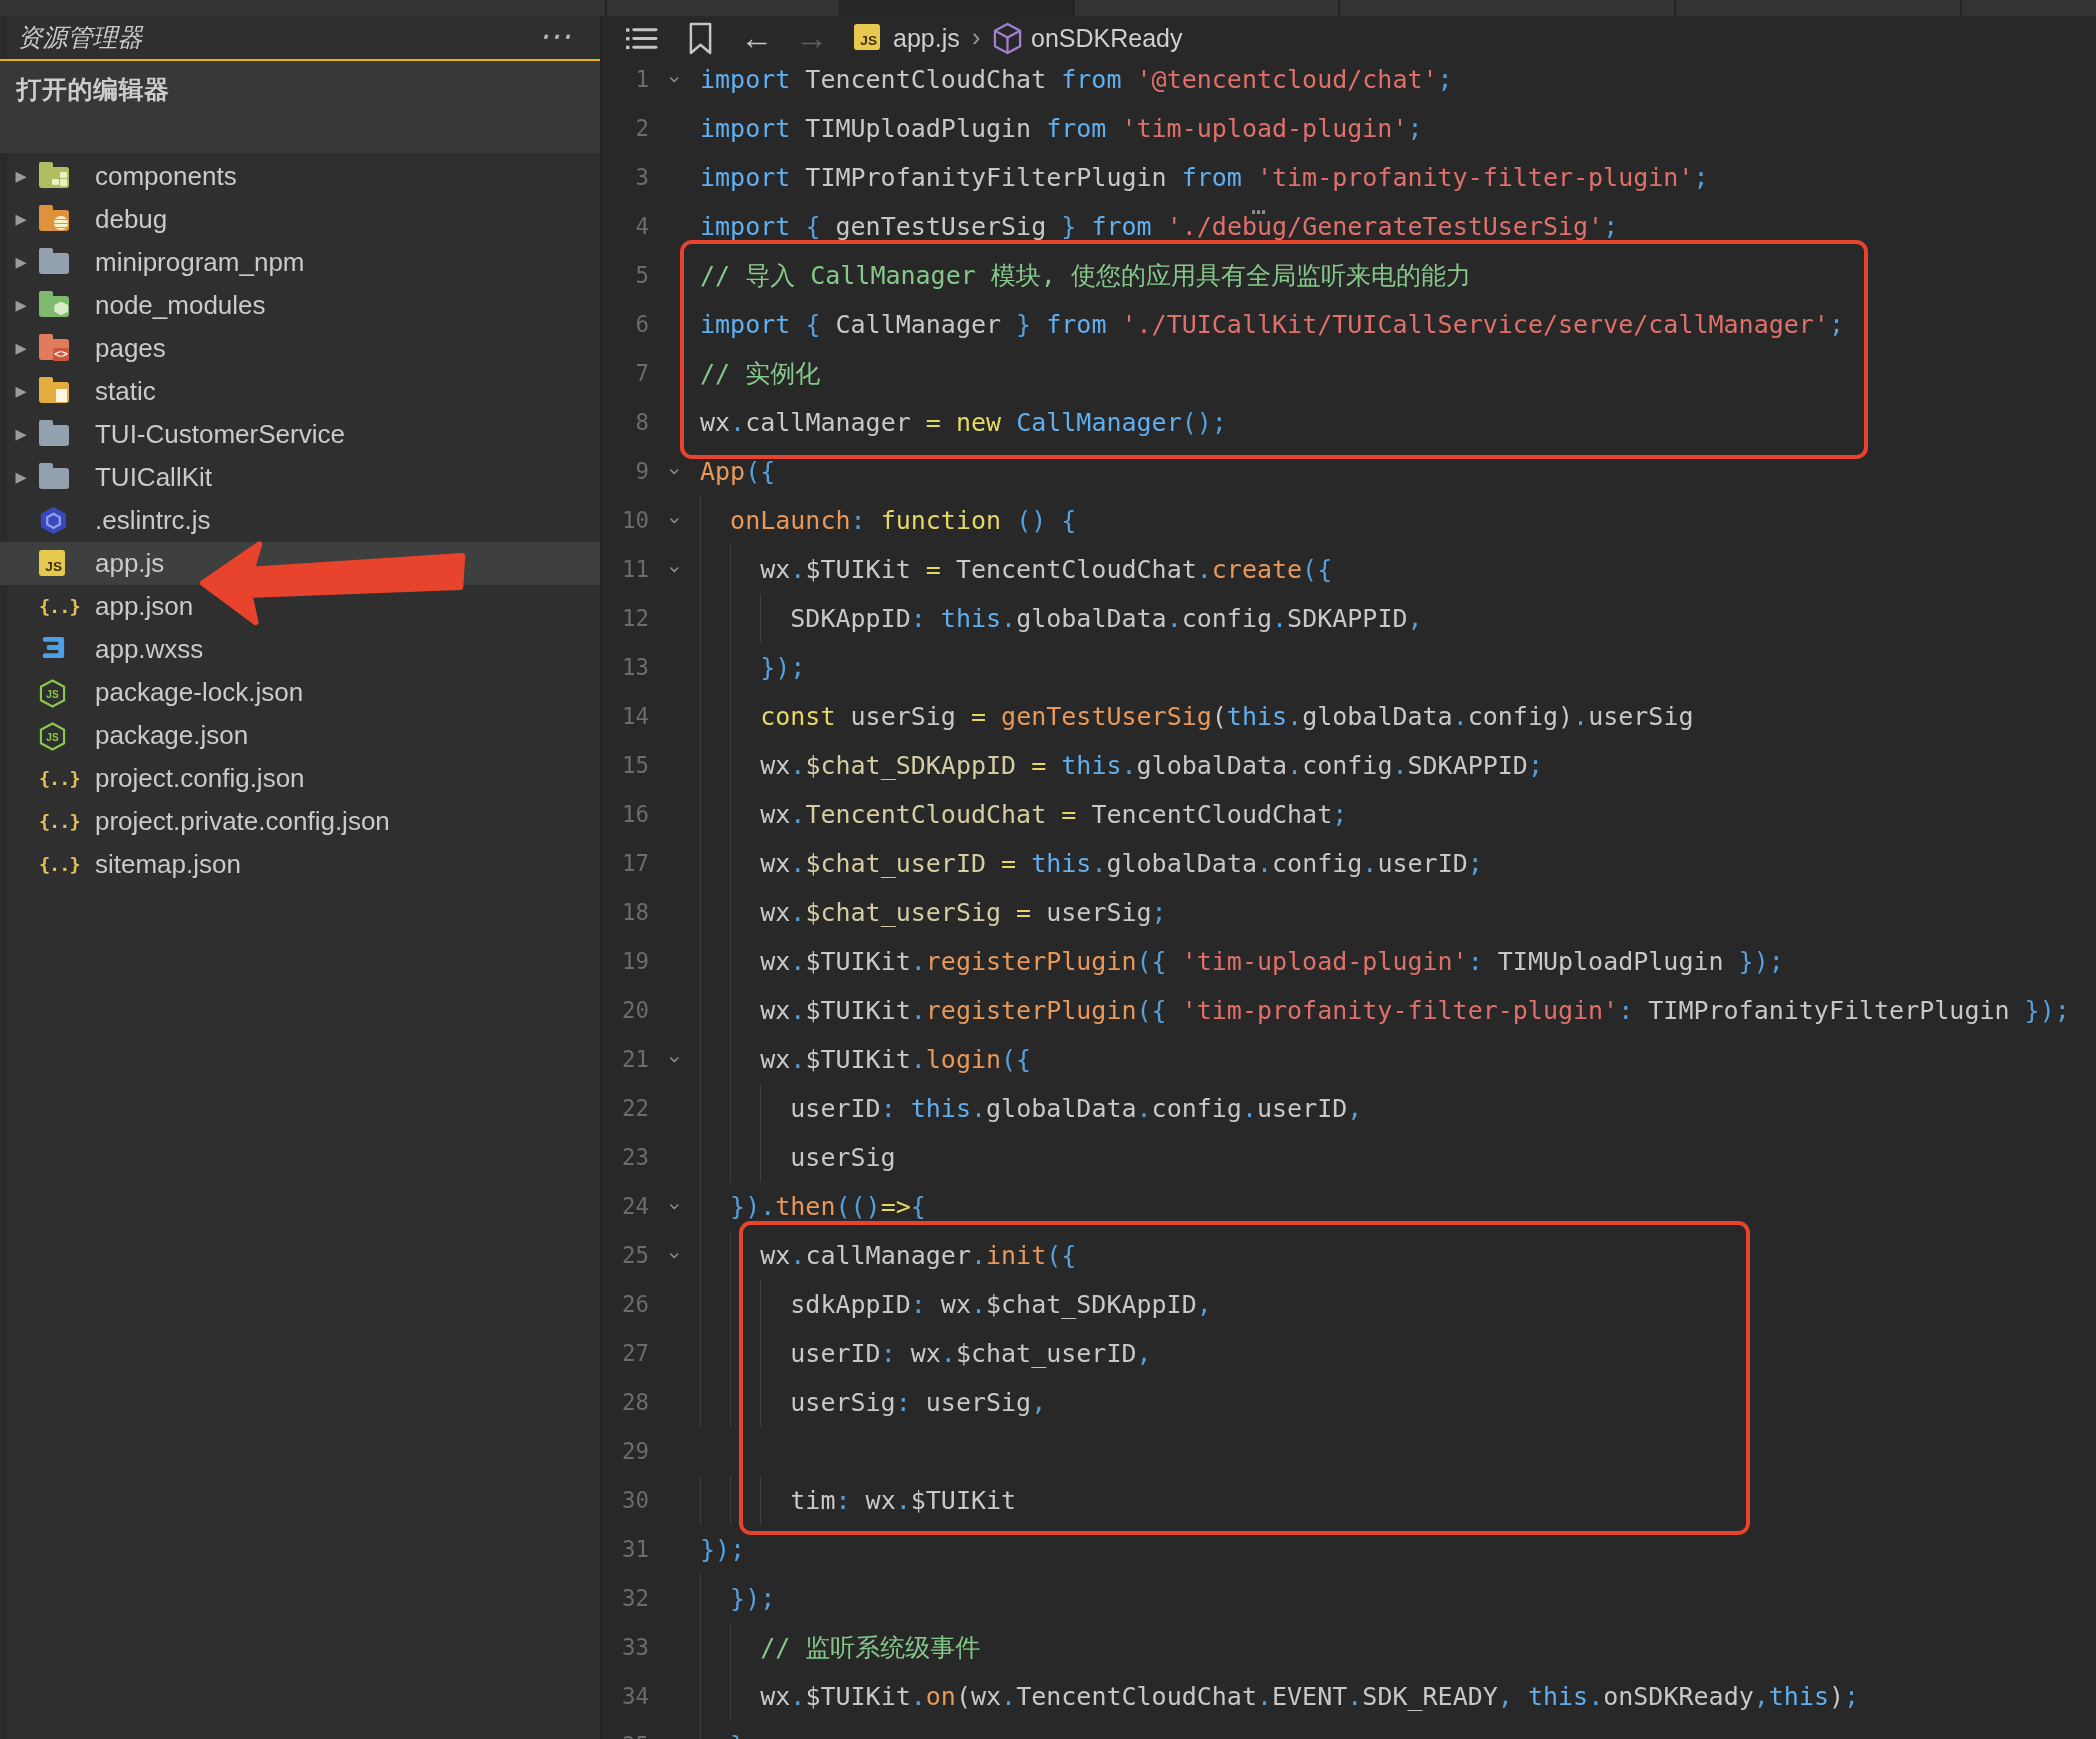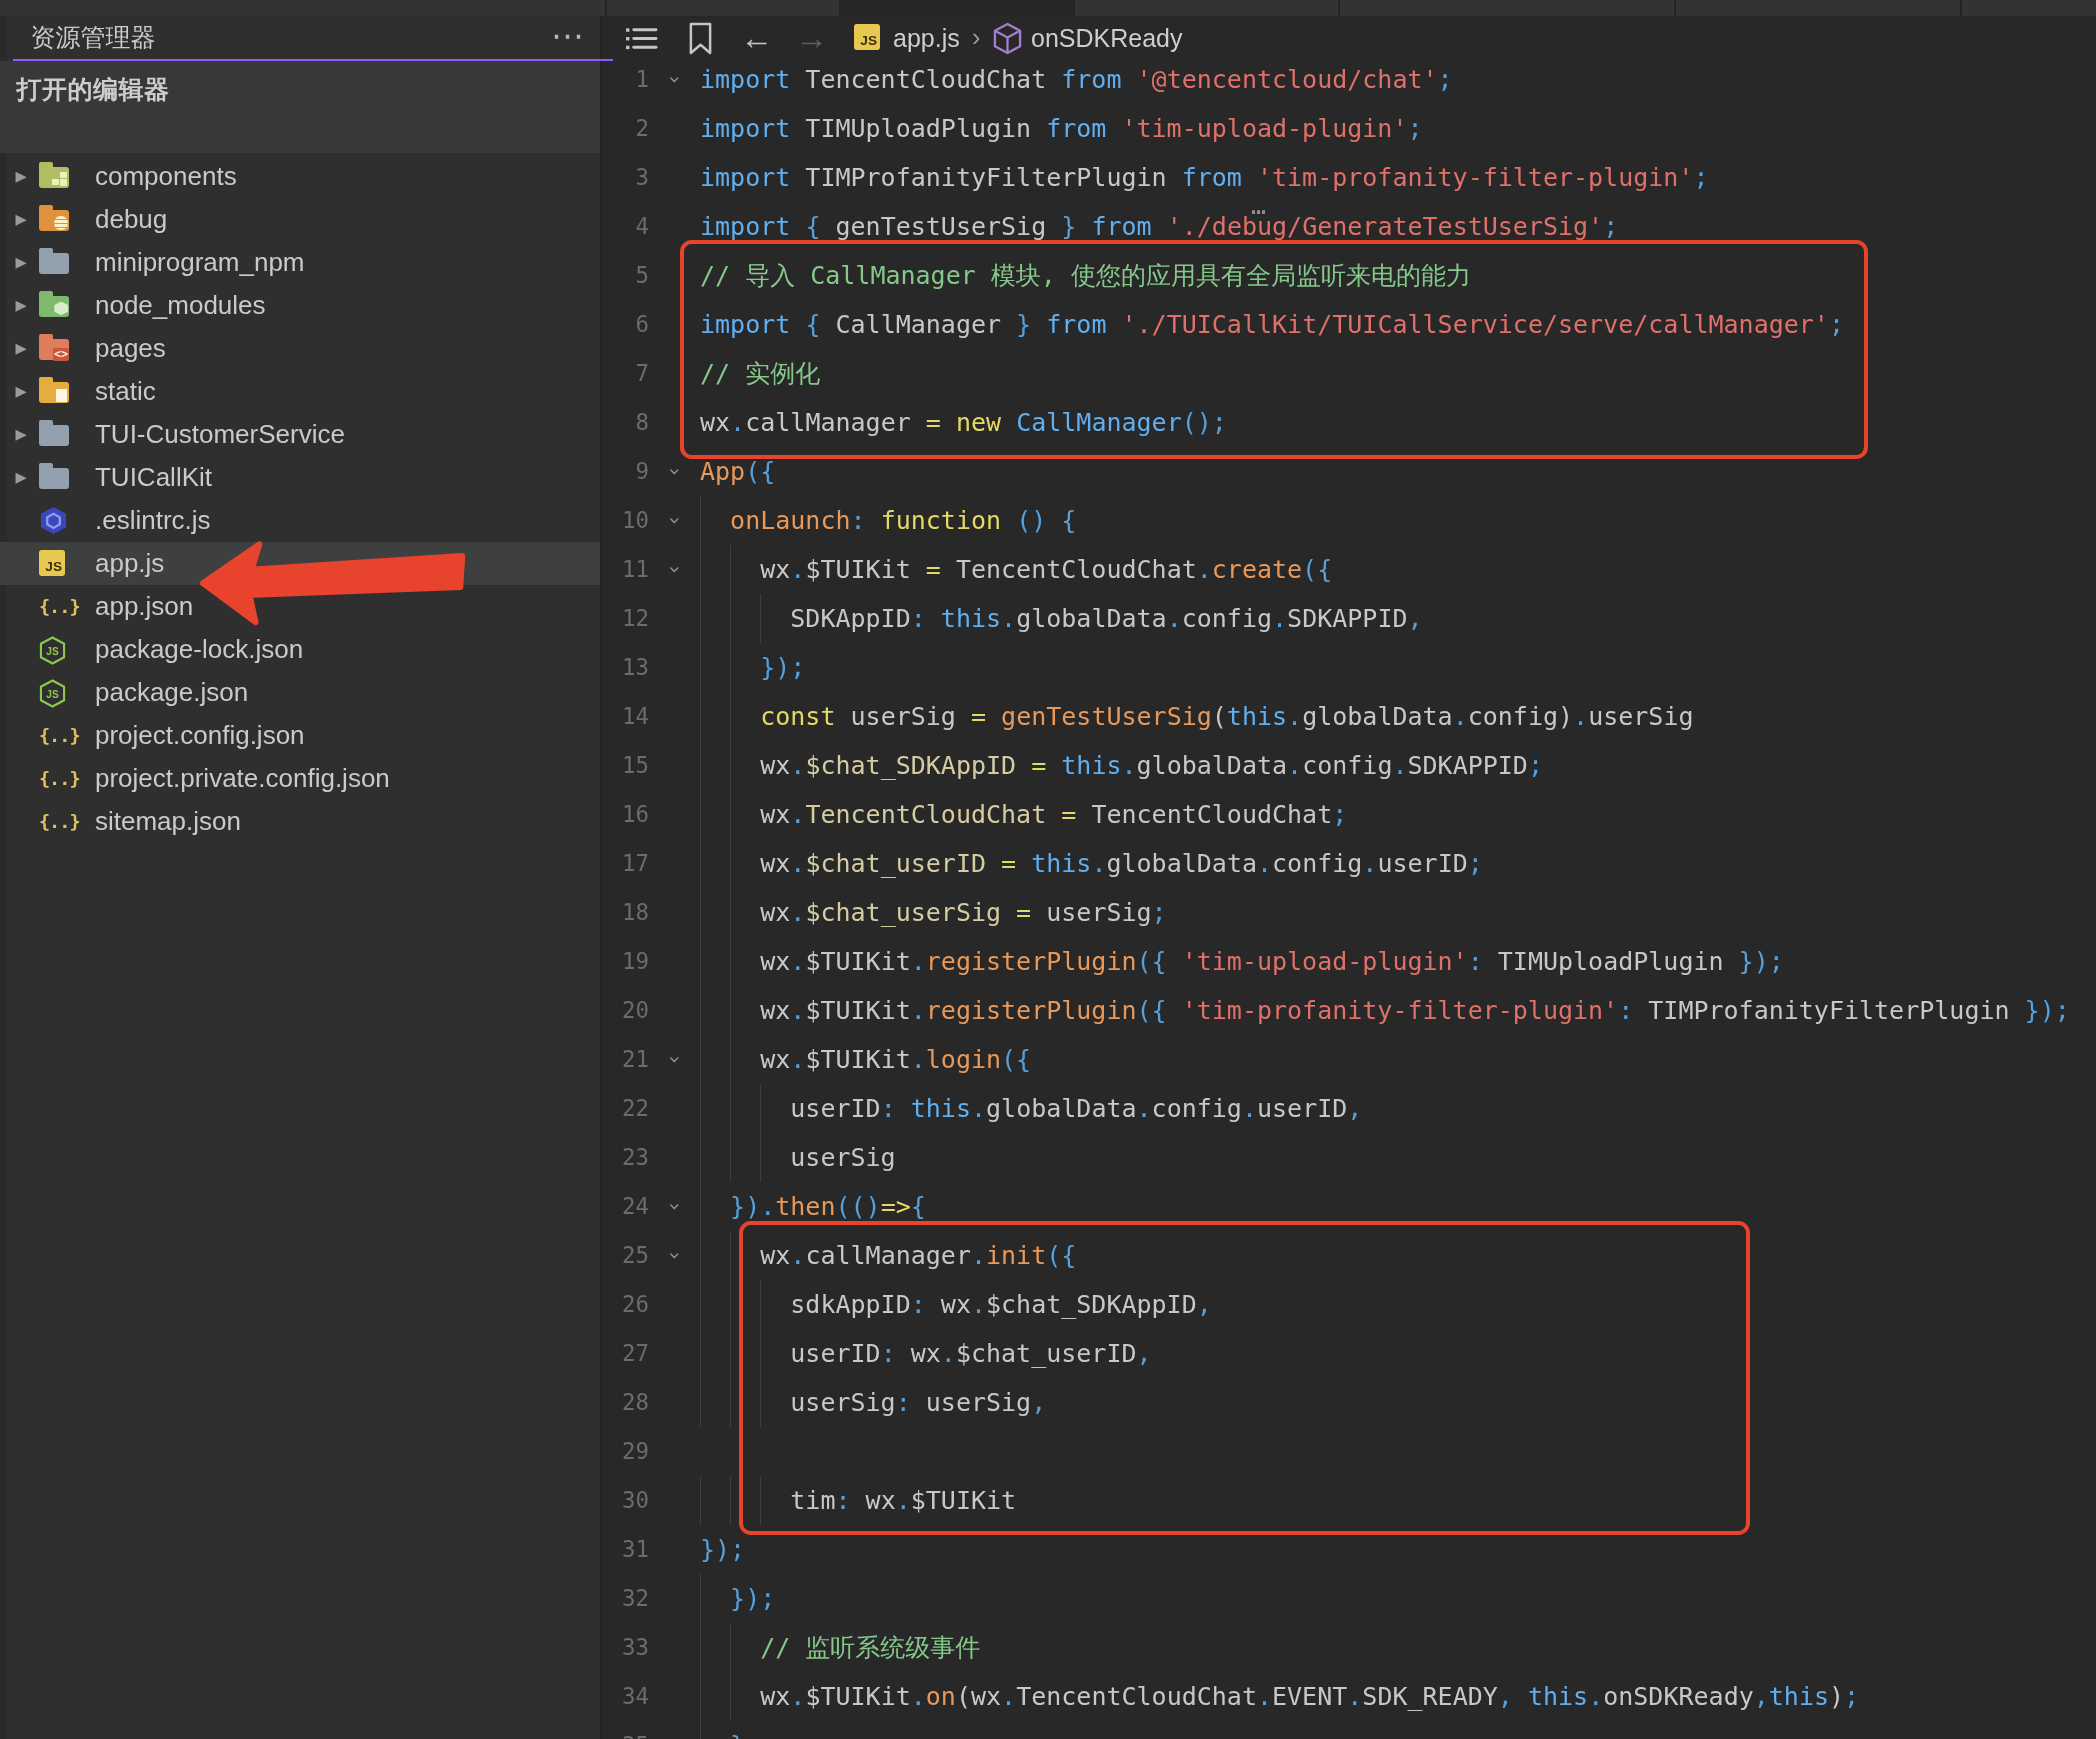--- a/index.html
+++ b/index.html
@@ -7,21 +7,21 @@
        font-family:"Liberation Sans",sans-serif;-webkit-font-smoothing:antialiased;}
 
   
   .tabstrip{position:absolute;left:0;top:0;width:2097px;height:15.6px;background:#333333;z-index:5;}
   .tabstrip .seg-active{position:absolute;left:839px;top:0;width:234px;height:15.6px;background:#262626;}
   .tabstrip .tdiv{position:absolute;top:0;width:2px;height:15.6px;background:#242424;}
 
   
   .sidebar{position:absolute;left:0;top:15.6px;width:600px;height:1724px;background:#2F2F2F;z-index:2;}
   .side-edge{position:absolute;left:0;top:0;width:6.8px;height:100%;background:#2A2A2A;}
-  .side-titlebar{position:absolute;left:13px;top:0;width:100%;height:45px;border-bottom:2px solid #8b5cf6;box-sizing:border-box;}
+  .side-titlebar{position:absolute;left:0;top:0;width:100%;height:45px;border-bottom:2px solid #eab308;box-sizing:border-box;font-style:italic;}
   .side-title{position:absolute;left:17.6px;top:0;line-height:43px;font-size:25px;color:#CBCBCB;}
   .side-more{position:absolute;right:27px;top:0;line-height:39px;font-size:33px;color:#B8B8B8;letter-spacing:2px;cursor:pointer;}
   .side-sections{position:absolute;left:0;top:45px;width:100%;height:92px;background:#383838;}
   .side-section{position:relative;height:46px;line-height:46px;}
   .side-section .chev{position:absolute;left:-5.9px;top:0;color:#9a9a9a;font-size:21.5px;}
   .side-section .slabel{position:absolute;left:16.6px;top:5px;font-weight:bold;font-size:25px;color:#CDCDCD;letter-spacing:0.5px;white-space:nowrap;}
   .tree{position:absolute;left:0;top:139px;width:100%;}
   .trow{position:relative;height:43px;display:flex;align-items:center;padding-left:15.6px;box-sizing:border-box;cursor:pointer;}
   .trow.sel{background:#3E3F3F;}
   .caret{width:23.4px;flex:none;color:#9B9B9B;font-size:14.6px;line-height:43px;}
@@ -191,20 +191,34 @@
             <span class="jsbadge">JS</span>
           </span>
           <span class="tlabel">app.js</span>
         </div>
         <div class="trow">
           <span class="caret empty">▶</span>
           <span class="ficon">
             <span class="jsonic">{..}</span>
           </span>
           <span class="tlabel">app.json</span>
+        </div>
+        <div class="trow">
+          <span class="caret empty">▶</span>
+          <span class="ficon">
+            <span class="wxssic"><svg width="27" height="27" viewBox="0 0 28 28">
+                <g fill="#4D9FE8">
+                  <rect x="20" y="3" width="6" height="22" rx="2"></rect>
+                  <rect x="4" y="3" width="19" height="5" rx="2"></rect>
+                  <rect x="8" y="11.5" width="15" height="5" rx="2"></rect>
+                  <rect x="4" y="20" width="19" height="5" rx="2"></rect>
+                </g>
+              </svg></span>
+          </span>
+          <span class="tlabel">app.wxss</span>
         </div>
         <div class="trow">
           <span class="caret empty">▶</span>
           <span class="ficon">
             <span class="npmhex">
               <svg width="27" height="29" viewBox="0 0 28 30">
                 <path d="M14 1.5 L26 8 V22 L14 28.5 L2 22 V8 Z" fill="none" stroke="#8CC84B" stroke-width="2.2"></path>
                 <text x="14" y="19.5" text-anchor="middle" font-family="Liberation Sans,sans-serif" font-weight="bold" font-size="10.5" fill="#8CC84B">JS</text>
               </svg>
             </span>

